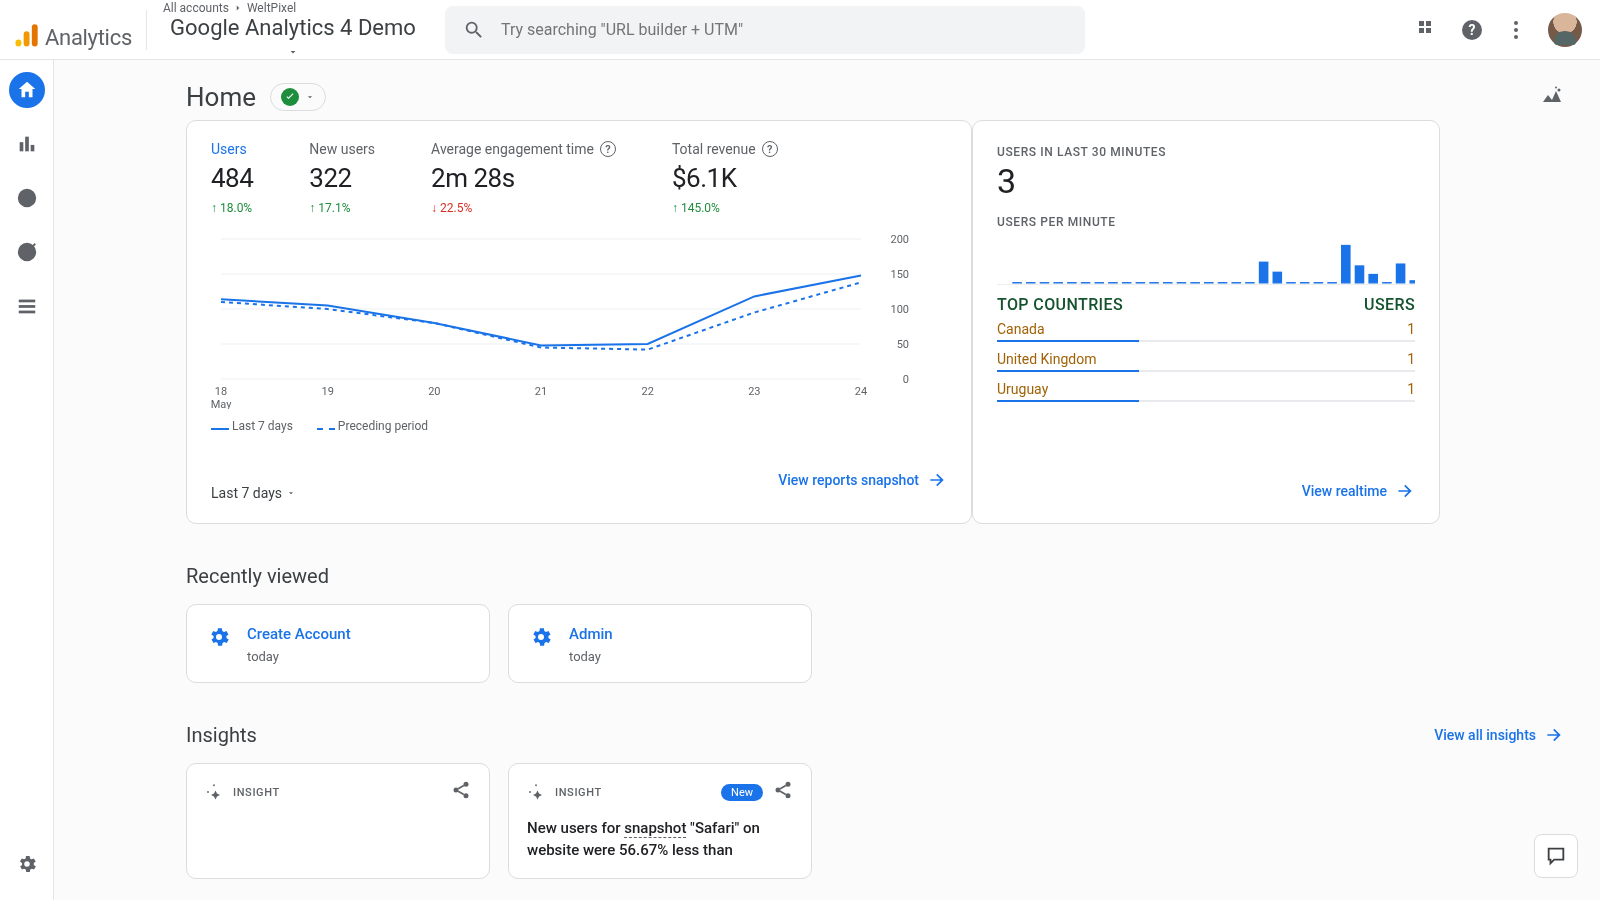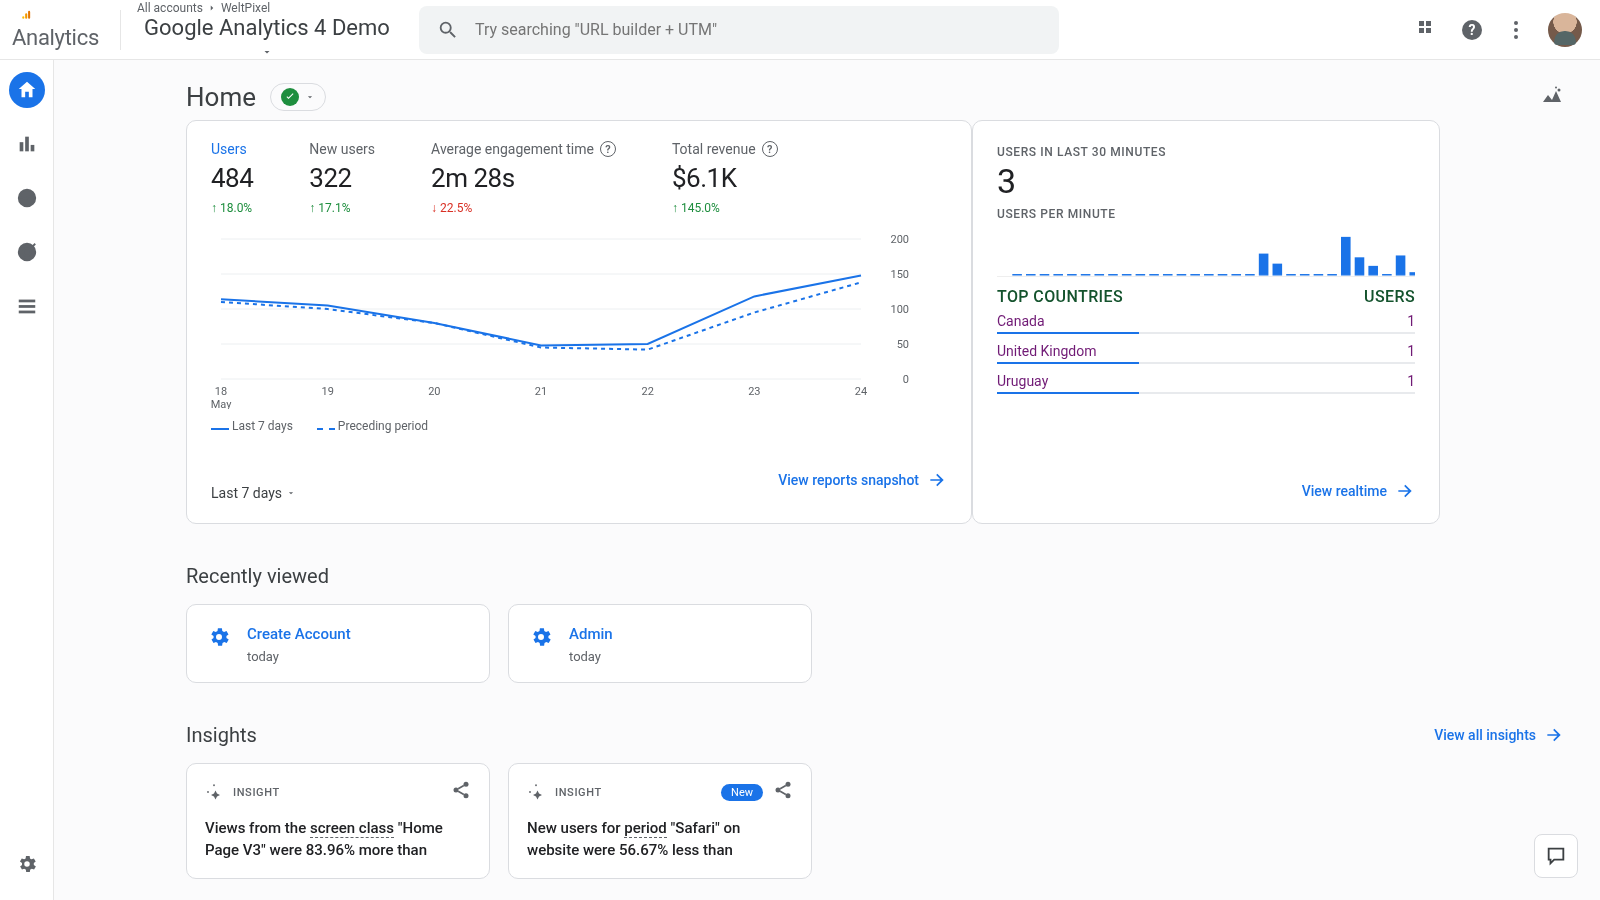--- a/index.html
+++ b/index.html
@@ -1,19 +1,19 @@
 <!DOCTYPE html>
 <html><head>
 <meta charset="utf-8">
 <style>
   * { box-sizing: border-box; margin: 0; padding: 0; font-family: "Google Sans", Roboto, Arial, sans-serif; }
   body { width: 1600px; height: 900px; overflow: hidden; background: #fff; color: #202124; }
   
   .header { display:flex; align-items:center; height:60px; border-bottom:1px solid #e6e6e6; padding:0 18px 0 12px; gap:16px;}
-  .logo-block { display:flex; align-items:flex-start; gap:5px; padding-right:21px; border-right:1px solid #e6e6e6; height:40px;flex-direction:column;}
+  .logo-block { display:flex; align-items:flex-end; gap:5px; padding-right:14px; border-right:1px solid #e6e6e6; height:40px;}
   .logo-svg { width:28px; height:28px; }
   .logo-text { font-size:22px; color:#5f6368; letter-spacing:-0.3px;}
   .breadcrumb-block { display:flex; flex-direction:column; gap:0px; min-width:260px; }
   .breadcrumb-top { font-size:12px; color:#5f6368; display:flex; align-items:center; gap:4px;}
   .breadcrumb-bottom { font-size:22px; color:#3c4043; display:flex; align-items:center; gap:6px;flex-direction:column;}
   .breadcrumb-bottom svg{flex-shrink:0;}
   .search-box { flex:0 0 640px; height:48px; background:#f1f3f4; border-radius:8px; display:flex; align-items:center; padding:0 18px; gap:16px; margin-left:6px;}
   .search-box input { border:none; background:transparent; outline:none; font-size:16px; color:#5f6368; flex:1; }
   .header-spacer { flex:1; }
   .header-icons { display:flex; align-items:center; gap:20px; }
@@ -55,21 +55,21 @@
   .legend-swatch.dashed { border-top:2px dashed #1a73e8; }
   .range-select { margin-top:26px; font-size:14px; color:#3c4043; display:flex; align-items:center; gap:4px; cursor:pointer;}
   .link-arrow { color:#1a73e8; font-size:14px; font-weight:500; display:flex; align-items:center; gap:8px; cursor:pointer;}
   .link-arrow svg{width:20px;height:20px;fill:#1a73e8;}
   .card-foot { display:flex; justify-content:space-between; align-items:center; margin-top:26px;}
   
   .rt-label { font-size:12px; letter-spacing:0.6px; color:#5f6368; font-weight:500;}
   .rt-big { font-size:34px; margin-top:2px; font-weight:400;}
   .rt-bars { width:100%; height:46px; margin-top:10px; border-bottom:1px solid #eee;}
   .rt-tbl-head { display:flex; justify-content:space-between; font-size:16px; letter-spacing:0.4px; color:#14532d; font-weight:500; margin-top:10px;}
-  .rt-row { display:flex; justify-content:space-between; font-size:14px; color:#701a75; padding:7px 0 3px; }
+  .rt-row { display:flex; justify-content:space-between; font-size:14px; color:#a16207; padding:7px 0 3px; }
   .rt-bar-under { height:2px; background:#e8eaed; position:relative; margin-bottom:2px;}
   .rt-bar-under::after{content:"";position:absolute;left:0;top:0;height:100%;width:34%;background:#1a73e8;}
   .rt-foot { margin-top:auto; display:flex; justify-content:flex-end; padding-top:30px;}
   
   .section-head { font-size:20px; color:#3c4043; padding:40px 0 16px 132px;}
   
   .rv-row { display:flex; gap:18px; padding-left:132px;}
   .rv-card { width:304px; border:1px solid #dadce0; border-radius:10px; background:#fff; padding:20px 20px 18px; display:flex; gap:16px;}
   .gear-icn svg{width:24px;height:24px;fill:#1a73e8;}
   .rv-title { color:#1a73e8; font-size:15px; font-weight:500;}
@@ -276,21 +276,21 @@
           <svg viewBox="0 0 24 24">
               <path d="M4 11h12l-5-5 1.4-1.4L20 12l-7.6 7.4L11 18l5-5H4z"></path>
             </svg>
         </div>
       </div>
     </div>
 
     <div class="card card-rt">
       <div class="rt-label">USERS IN LAST 30 MINUTES</div>
       <div class="rt-big">3</div>
-      <div class="rt-label" style="margin-top:6px;">USERS PER MINUTE</div>
+      <div class="rt-label" style="margin-top:14px;">USERS PER MINUTE</div>
       <svg class="rt-bars" id="rtbars" viewBox="0 0 420 46">
           <rect x="12" y="44" width="9.799999999999999" height="1.5" fill="#1a73e8"></rect>
           <rect x="26" y="44" width="9.799999999999999" height="1.5" fill="#1a73e8"></rect>
           <rect x="40" y="44" width="9.799999999999999" height="1.5" fill="#1a73e8"></rect>
           <rect x="54" y="44" width="9.799999999999999" height="1.5" fill="#1a73e8"></rect>
           <rect x="68" y="44" width="9.799999999999999" height="1.5" fill="#1a73e8"></rect>
           <rect x="82" y="44" width="9.799999999999999" height="1.5" fill="#1a73e8"></rect>
           <rect x="96" y="44" width="9.799999999999999" height="1.5" fill="#1a73e8"></rect>
           <rect x="110" y="44" width="9.799999999999999" height="1.5" fill="#1a73e8"></rect>
           <rect x="124" y="44" width="9.799999999999999" height="1.5" fill="#1a73e8"></rect>
@@ -403,40 +403,39 @@
           </svg>
      <span class="ic-label">INSIGHT</span>
 
      <span class="share-icn" style="margin-left:auto;"><svg viewBox="0 0 24 24">
               <circle cx="18" cy="5" r="3"></circle>
               <circle cx="6" cy="12" r="3"></circle>
               <circle cx="18" cy="19" r="3"></circle>
               <path d="M8.6 10.6l6.8-4M8.6 13.4l6.8 4" stroke="#5f6368" stroke-width="2"></path>
             </svg></span>
    </div>
-   <div class="ic-text">Views from the <span class="dash-underline">screen class</span> "Home Page V3" were 83.96% more than</div>
       </div>
       <div class="insight-card">
         <div class="ic-top">
      <svg width="18" height="18" viewBox="0 0 24 24" fill="#5f6368">
             <circle cx="6" cy="6" r="1.5edication"></circle>
             <circle cx="12" cy="3" r="1.2"></circle>
             <circle cx="4" cy="12" r="1.2"></circle>
             <path d="M14 10l2 4 4 2-4 2-2 4-2-4-4-2 4-2z"></path>
           </svg>
      <span class="ic-label">INSIGHT</span>
      <span class="new-badge">New</span>
      <span class="share-icn" style=""><svg viewBox="0 0 24 24">
               <circle cx="18" cy="5" r="3"></circle>
               <circle cx="6" cy="12" r="3"></circle>
               <circle cx="18" cy="19" r="3"></circle>
               <path d="M8.6 10.6l6.8-4M8.6 13.4l6.8 4" stroke="#5f6368" stroke-width="2"></path>
             </svg></span>
    </div>
-   <div class="ic-text">New users for <span class="dash-underline">period</span> "Safari" on website were 56.67% less than</div>
+   <div class="ic-text">New users for <span class="dash-underline">snapshot</span> "Safari" on website were 56.67% less than</div>
       </div>
     </div>
 
   <div class="feedback-fab">
     <svg width="22" height="22" viewBox="0 0 24 24" fill="none" stroke="#3c4043" stroke-width="2">
         <path d="M4 4h16v12H10l-4 4v-4H4z"></path>
       </svg>
   </div>
 </div>
 

